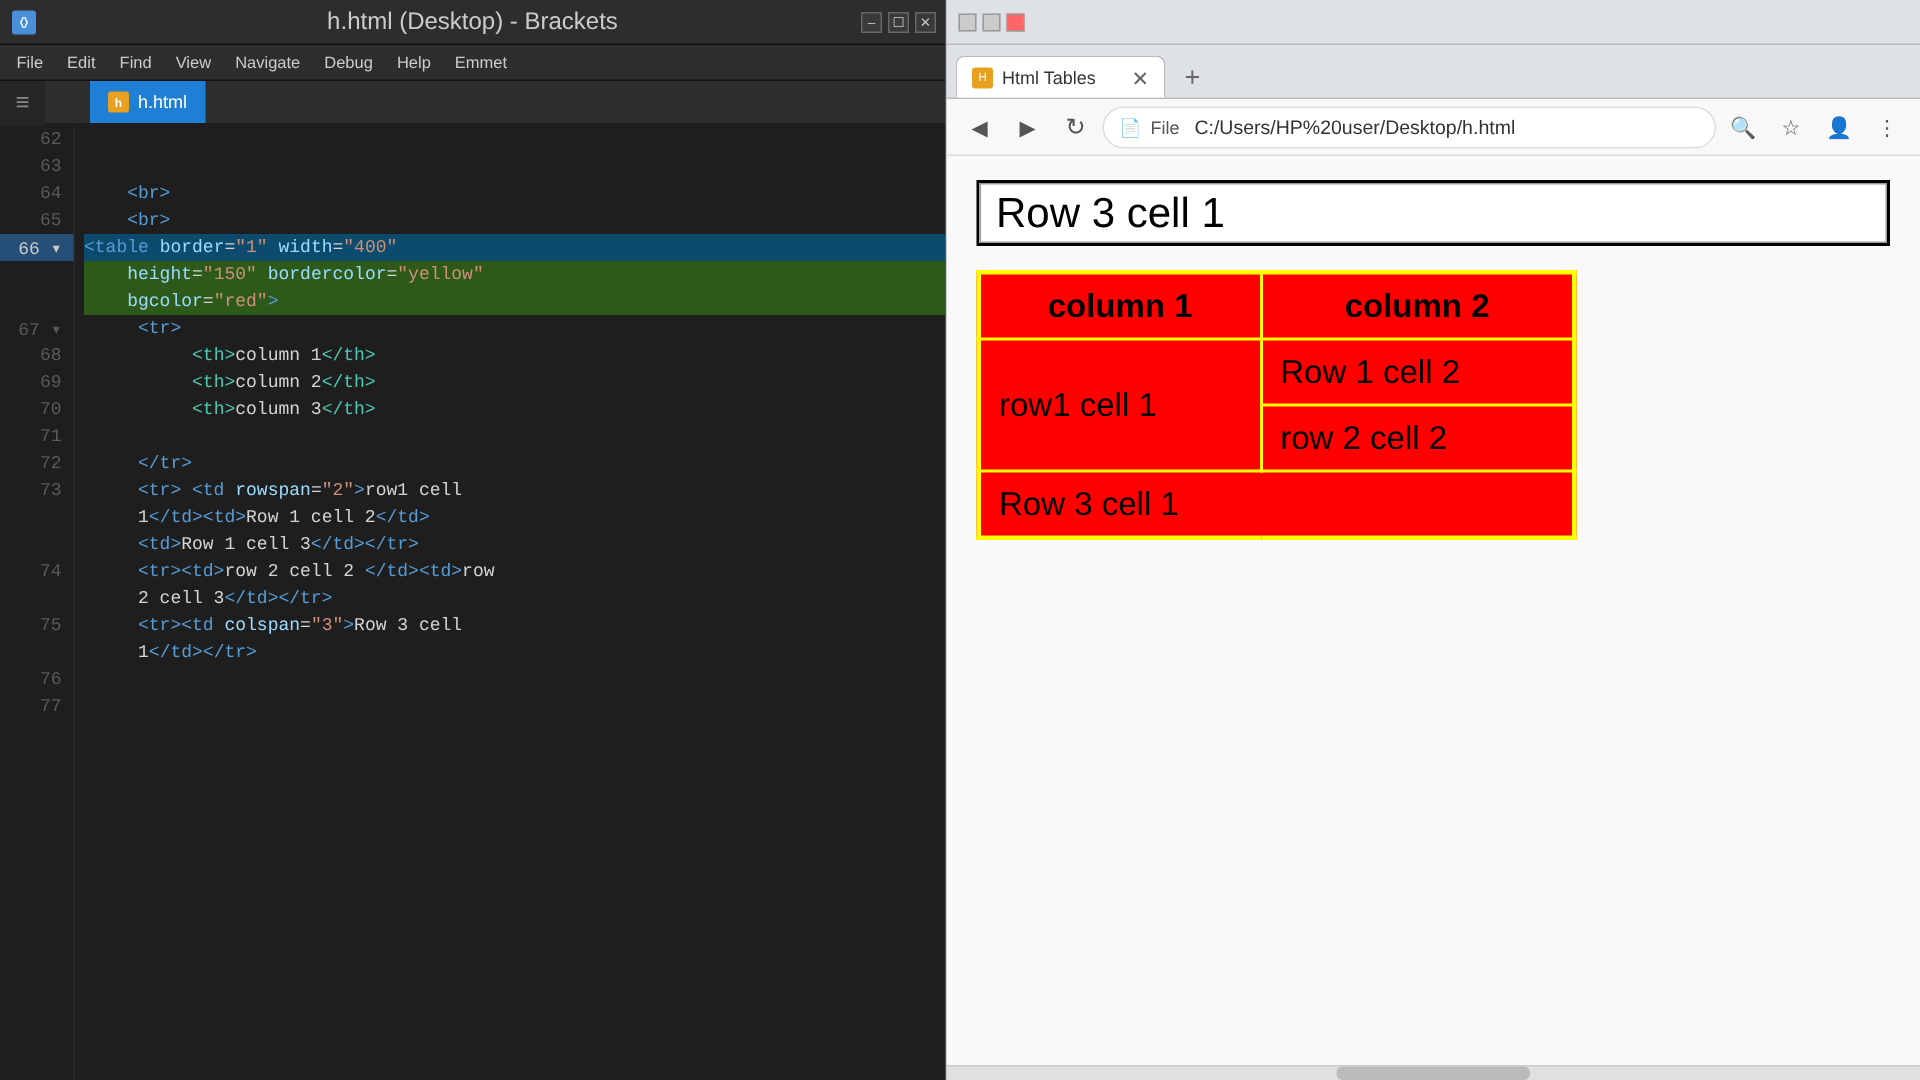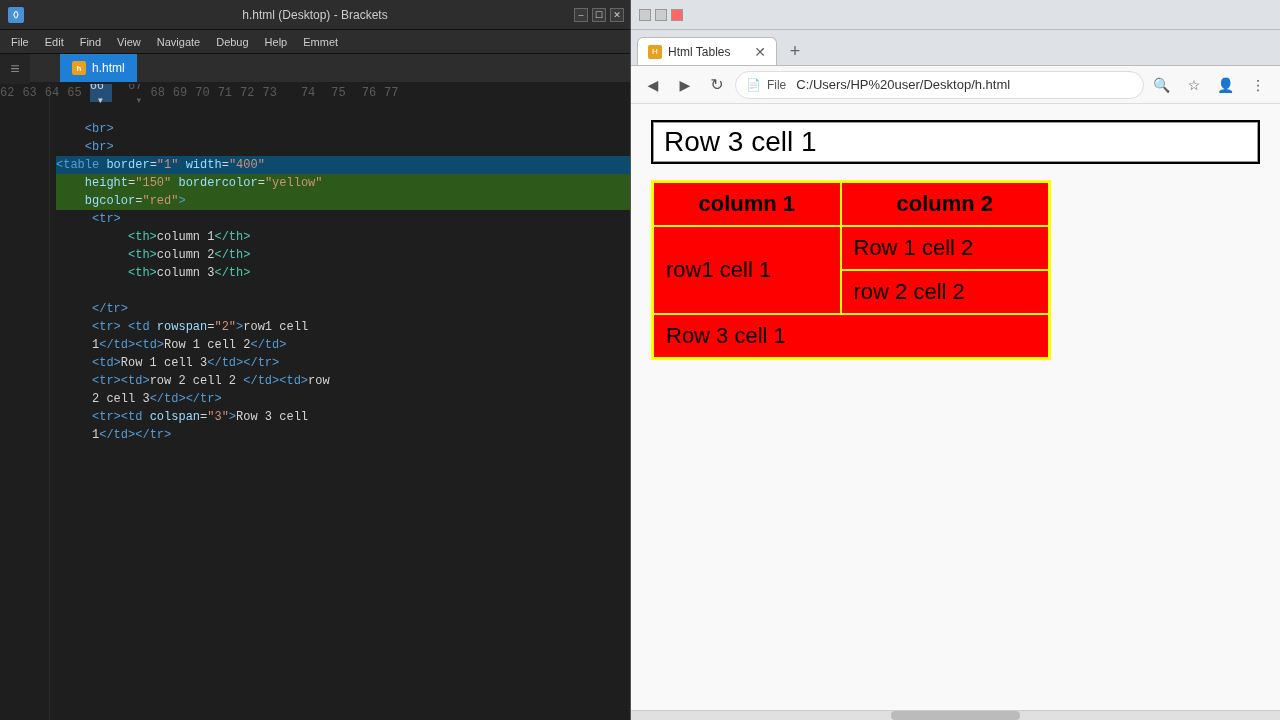--- a/index.html
+++ b/index.html
@@ -19,21 +19,21 @@
       background: #2d2d2d;
       height: 30px;
       display: flex;
       align-items: center;
       justify-content: center;
       position: relative;
       border-bottom: 1px solid #111;
     }
     #titlebar-title {
       color: #ccc;
-      font-size: 12px;
+      font-size: 16px;
     }
     #titlebar-controls {
       position: absolute;
       right: 6px;
       display: flex;
       gap: 4px;
     }
     .win-btn {
       width: 14px; height: 14px;
       border: 1px solid #666;
@@ -99,21 +99,21 @@
       background: #1e1e1e;
       overflow: hidden;
       position: relative;
       display: flex;
     }
     #line-numbers {
       width: 50px;
       background: #1e1e1e;
       padding: 0;
       display: flex;
-      flex-direction: row;
+      flex-direction: column;
       border-right: 1px solid #2a2a2a;
       flex-shrink: 0;
     }
     .line-num {
       height: 18px;
       color: #5a5a5a;
       font-size: 12px;
       font-family: 'Courier New', monospace;
       text-align: right;
       padding-right: 8px;

